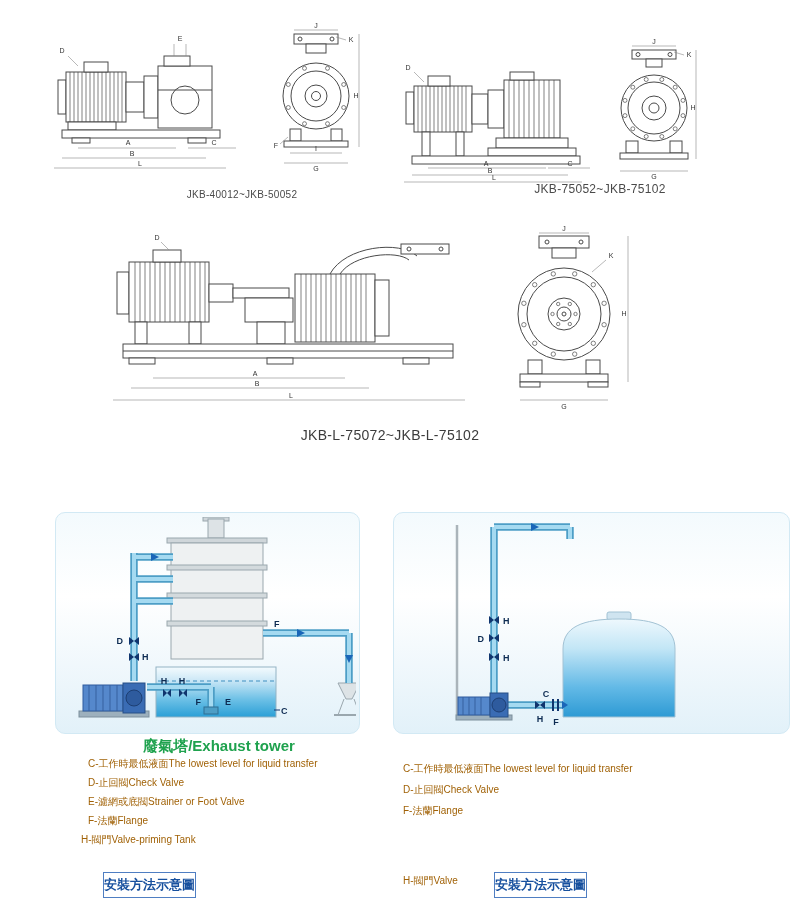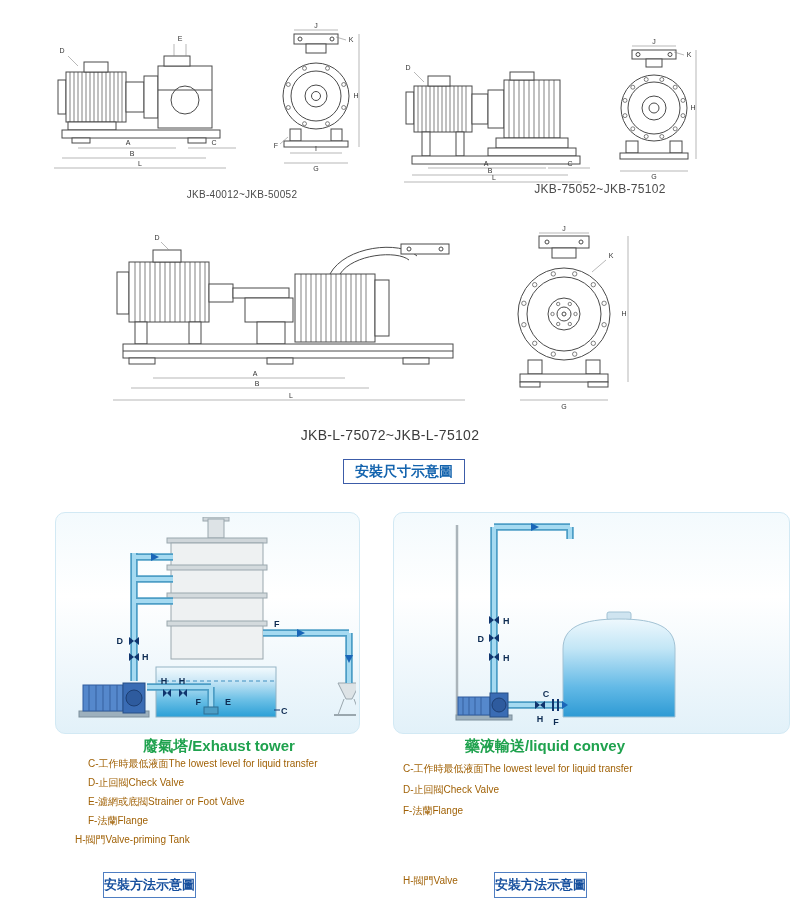--- a/index.html
+++ b/index.html
@@ -288,23 +288,20 @@
           <text x="119" y="32">K</text>
           <text x="132" y="90">H</text>
           <text x="72" y="183">G</text>
         </g>
       </svg>
     </figure>
 
     <div class="caption big" style="left:280px;top:427px;width:220px;">JKB-L-75072~JKB-L-75102</div>
   </section>
 
-  <div class="badge" style="left:343px;top:459px;">
-    <span>安裝尺寸示意圖</span>
-  </div>
 
   <div class="panel" style="left:55px;top:512px;">
     <svg width="295" height="212" viewBox="0 0 295 212" style="position:absolute;left:5px;top:4px;">
       <defs>
         <linearGradient id="wgl" x1="0" y1="0" x2="0" y2="1">
           <stop offset="0" stop-color="#f4fbfe"></stop>
             <stop offset=".25" stop-color="#cfe9f7"></stop>
           <stop offset=".65" stop-color="#6cc0e6"></stop>
             <stop offset="1" stop-color="#2b9fd6"></stop>
         </linearGradient>
@@ -431,28 +428,27 @@
         <text x="84" y="125" text-anchor="end">D</text>
         <text x="103" y="144">H</text>
         <text x="146" y="180" text-anchor="middle">C</text>
         <text x="140" y="205" text-anchor="middle">H</text>
         <text x="156" y="208" text-anchor="middle">F</text>
       </g>
     </svg>
   </div>
 
   <div class="panel-title" style="left:104px;top:737px;width:230px;">廢氣塔/Exhaust tower</div>
-  <div class="panel-title" style="left:430px;top:737px;width:230px;">藥液輸送/liquid convey</div>
 
   <div>
     <div class="note" style="left:88px;top:757px;">C-工作時最低液面The lowest level for liquid transfer</div>
     <div class="note" style="left:88px;top:776px;">D-止回閥Check Valve</div>
     <div class="note" style="left:88px;top:795px;">E-濾網或底閥Strainer or Foot Valve</div>
     <div class="note" style="left:88px;top:814px;">F-法蘭Flange</div>
-    <div class="note" style="left:75px;top:833px;">H-閥門Valve-priming Tank</div>
+    <div class="note" style="left:81px;top:833px;">H-閥門Valve-priming Tank</div>
   </div>
   <div>
     <div class="note" style="left:403px;top:762px;">C-工作時最低液面The lowest level for liquid transfer</div>
     <div class="note" style="left:403px;top:783px;">D-止回閥Check Valve</div>
     <div class="note" style="left:403px;top:804px;">F-法蘭Flange</div>
     <div class="note" style="left:403px;top:874px;">H-閥門Valve</div>
   </div>
 
   <div class="badge method" style="left:103px;top:872px;">
     <span>安裝方法示意圖</span>

